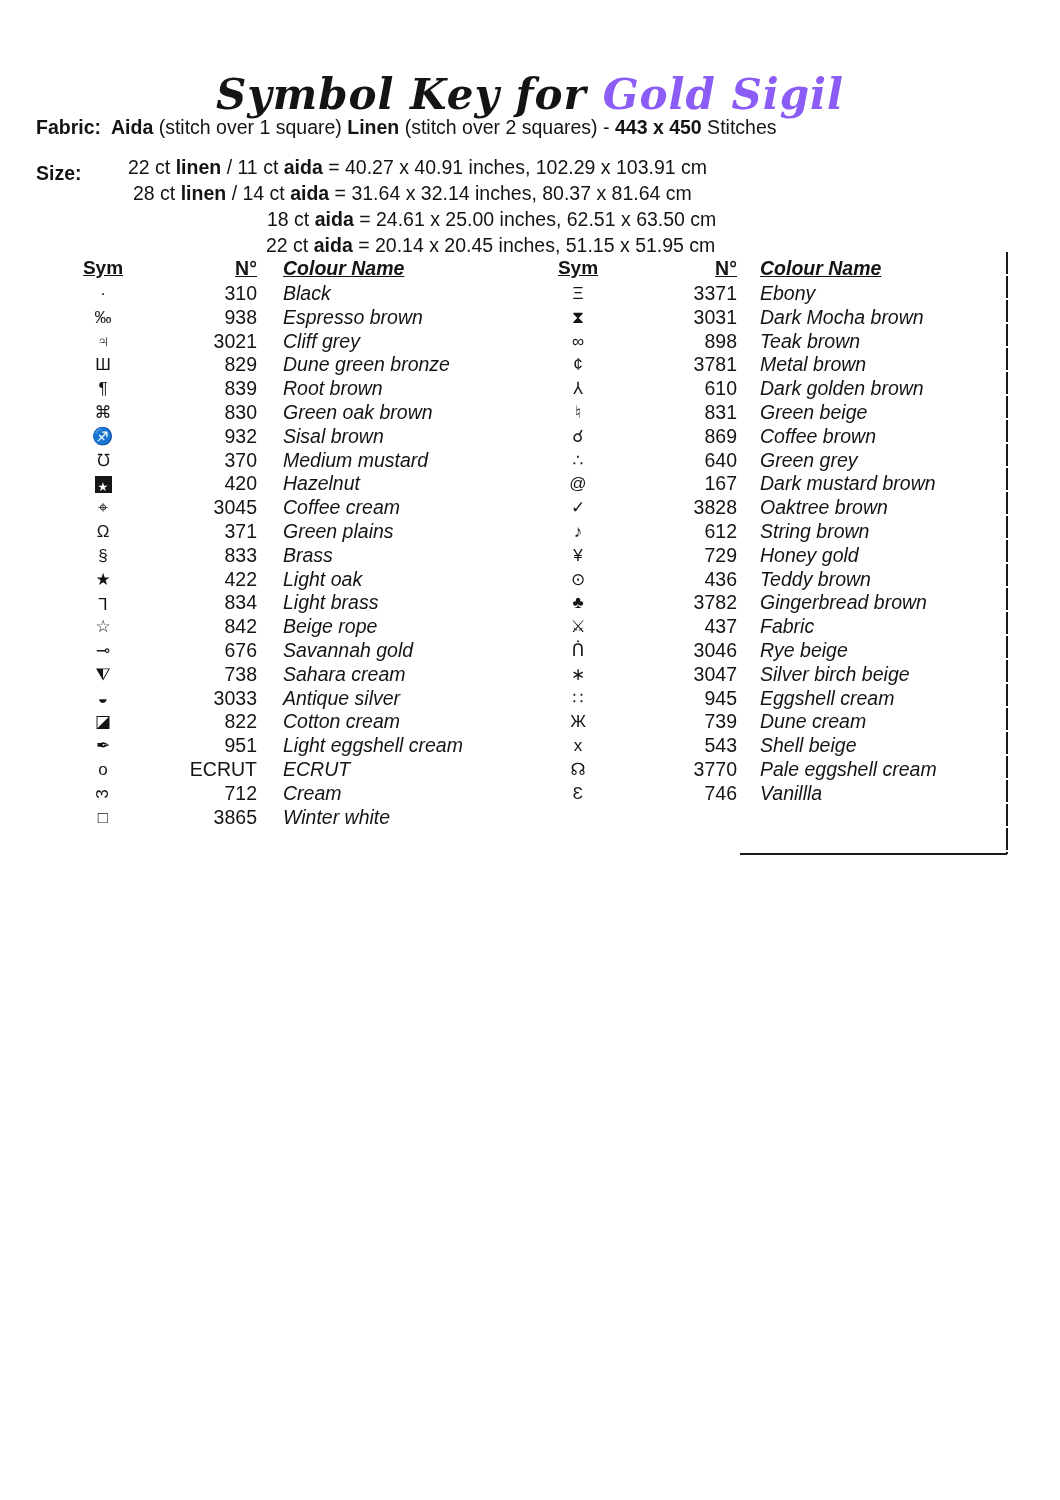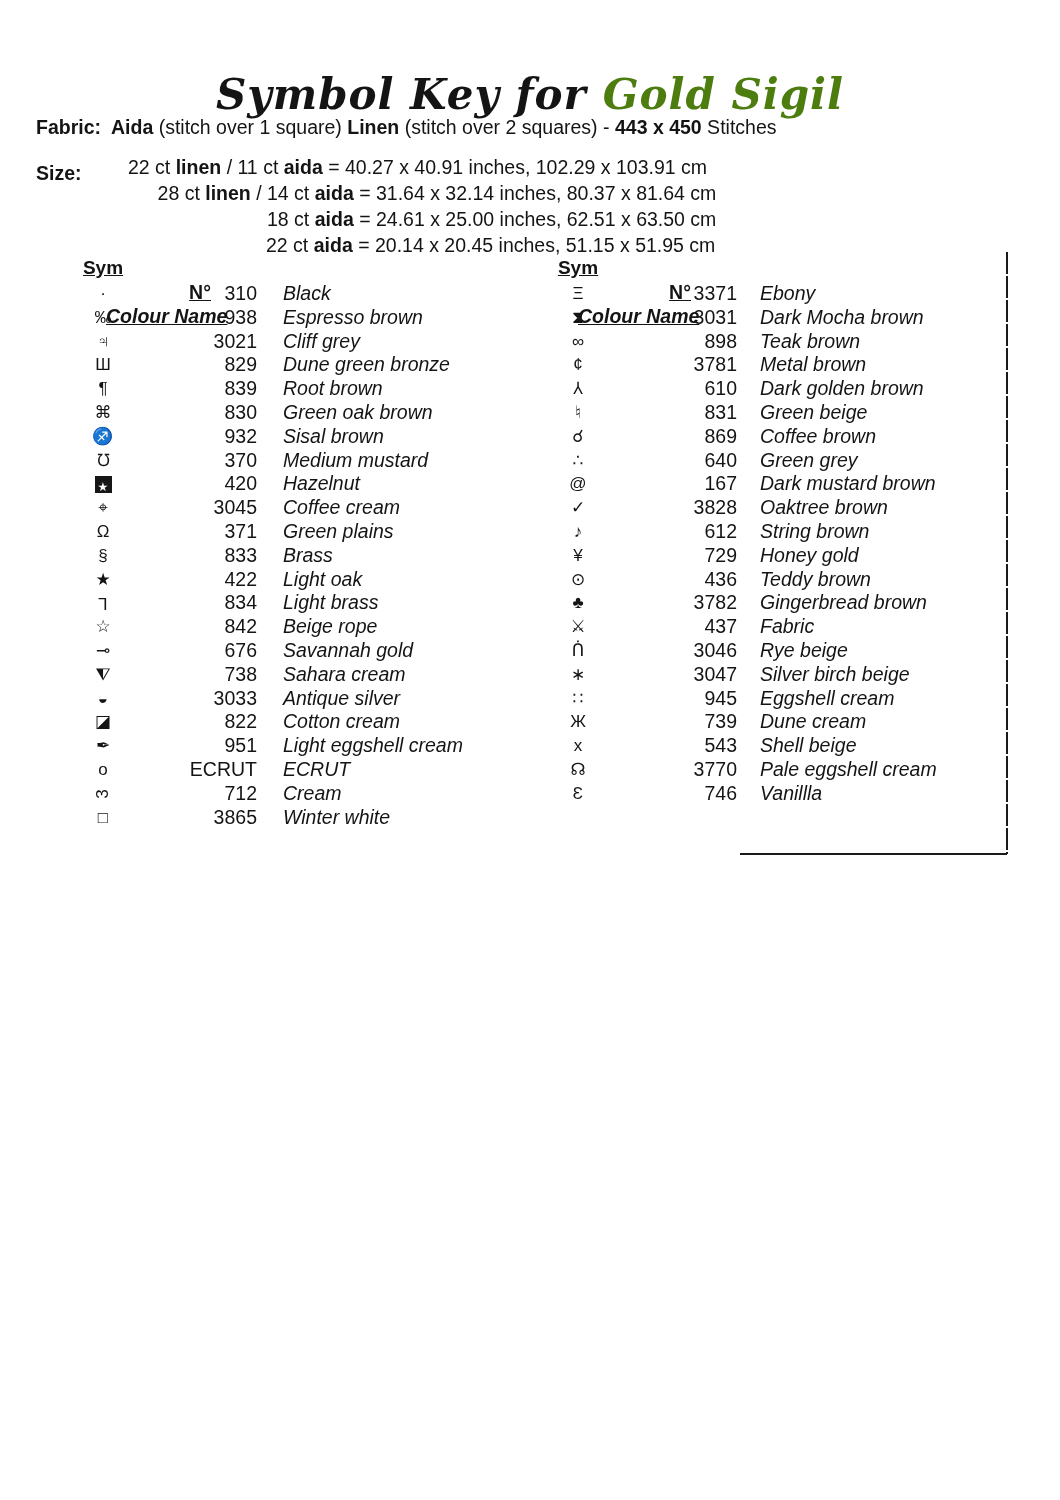--- a/index.html
+++ b/index.html
@@ -17,21 +17,21 @@
   .lbl{font-weight:bold;margin-right:10px;}
   .size-block{position:absolute;left:36px;top:154px;font-size:19.5px;}
   .size-lbl{position:absolute;left:0;top:8px;}
   #size-lines .size-line{height:26px;line-height:26px;white-space:nowrap;}
   .b{font-weight:bold;}
 
   
   .key-table{position:absolute;top:256px;}
   #table-0{left:80px;width:450px;}
   #table-1{left:555px;width:440px;}
-  .thead{display:flex;height:26px;line-height:24px;flex-direction:column;}
+  .thead{display:flex;height:26px;line-height:24px;}
   .h{font-weight:bold;text-decoration:underline;font-size:19px;}
   .tbody .row{display:flex;height:23.8px;}
   .row span{line-height:23.8px;}
   .c-sym{width:46px;text-align:center;font-size:17px;flex:none;}
   .c-num{width:131px;text-align:right;font-size:19.5px;flex:none;}
   #table-1 .c-num{width:136px;}
   .c-name{padding-left:26px;font-size:19.5px;white-space:nowrap;font-style:italic;}
   #table-1 .c-name{padding-left:23px;}
   .thead .c-sym{font-size:19px;}
   .g{display:inline-block;}
@@ -41,31 +41,31 @@
   
   .rule-v{position:absolute;left:1006px;top:252px;width:2px;height:602px;
           background:repeating-linear-gradient(to bottom,#1a1a1a 0 22px,transparent 22px 24px);}
   .rule-h{position:absolute;left:740px;top:853px;width:267px;height:2px;background:#1a1a1a;}
 </style>
 </head>
 <body>
 
 <div class="page">
 
-  <h1 class="title"><span>Symbol Key for</span><span class="subject" style="color: #4d7c0f;">Gold Sigil</span></h1>
+  <h1 class="title"><span>Symbol Key for</span><span class="subject" style="color: #8b5cf6;">Gold Sigil</span></h1>
 
   <div class="fabric-line">
     <span class="lbl">Fabric:</span><span id="fabric-segs"><span class="b">Aida</span><span>  (stitch over 1 square)   </span><span class="b">Linen</span><span>  (stitch over 2 squares) -  </span><span class="b">443 x 450</span><span> Stitches</span></span>
   </div>
 
   <div class="size-block">
     <span class="lbl size-lbl">Size:</span>
     <div id="size-lines">
         <div class="size-line" style="padding-left: 92px;"><span>22 ct </span><span class="b">linen</span><span> / 11 ct </span><span class="b">aida</span><span> = 40.27 x 40.91 inches, 102.29 x 103.91 cm</span></div>
-        <div class="size-line" style="padding-left: 97px; text-align: right;"><span>28 ct </span><span class="b">linen</span><span> / 14 ct </span><span class="b">aida</span><span> = 31.64 x 32.14 inches, 80.37 x 81.64 cm</span></div>
+        <div class="size-line" style="padding-left: 97px;"><span>28 ct </span><span class="b">linen</span><span> / 14 ct </span><span class="b">aida</span><span> = 31.64 x 32.14 inches, 80.37 x 81.64 cm</span></div>
         <div class="size-line" style="padding-left: 231px;"><span>18 ct </span><span class="b">aida</span><span>  = 24.61 x 25.00 inches, 62.51 x 63.50 cm</span></div>
         <div class="size-line" style="padding-left: 230px;"><span>22 ct </span><span class="b">aida</span><span> = 20.14 x 20.45 inches, 51.15 x 51.95 cm</span></div>
       </div>
   </div>
 
   <section class="key-table" id="table-0">
     <div class="thead">
       <span class="c-sym h">Sym</span>
       <span class="c-num h">N°</span>
       <span class="c-name h">Colour Name</span>

